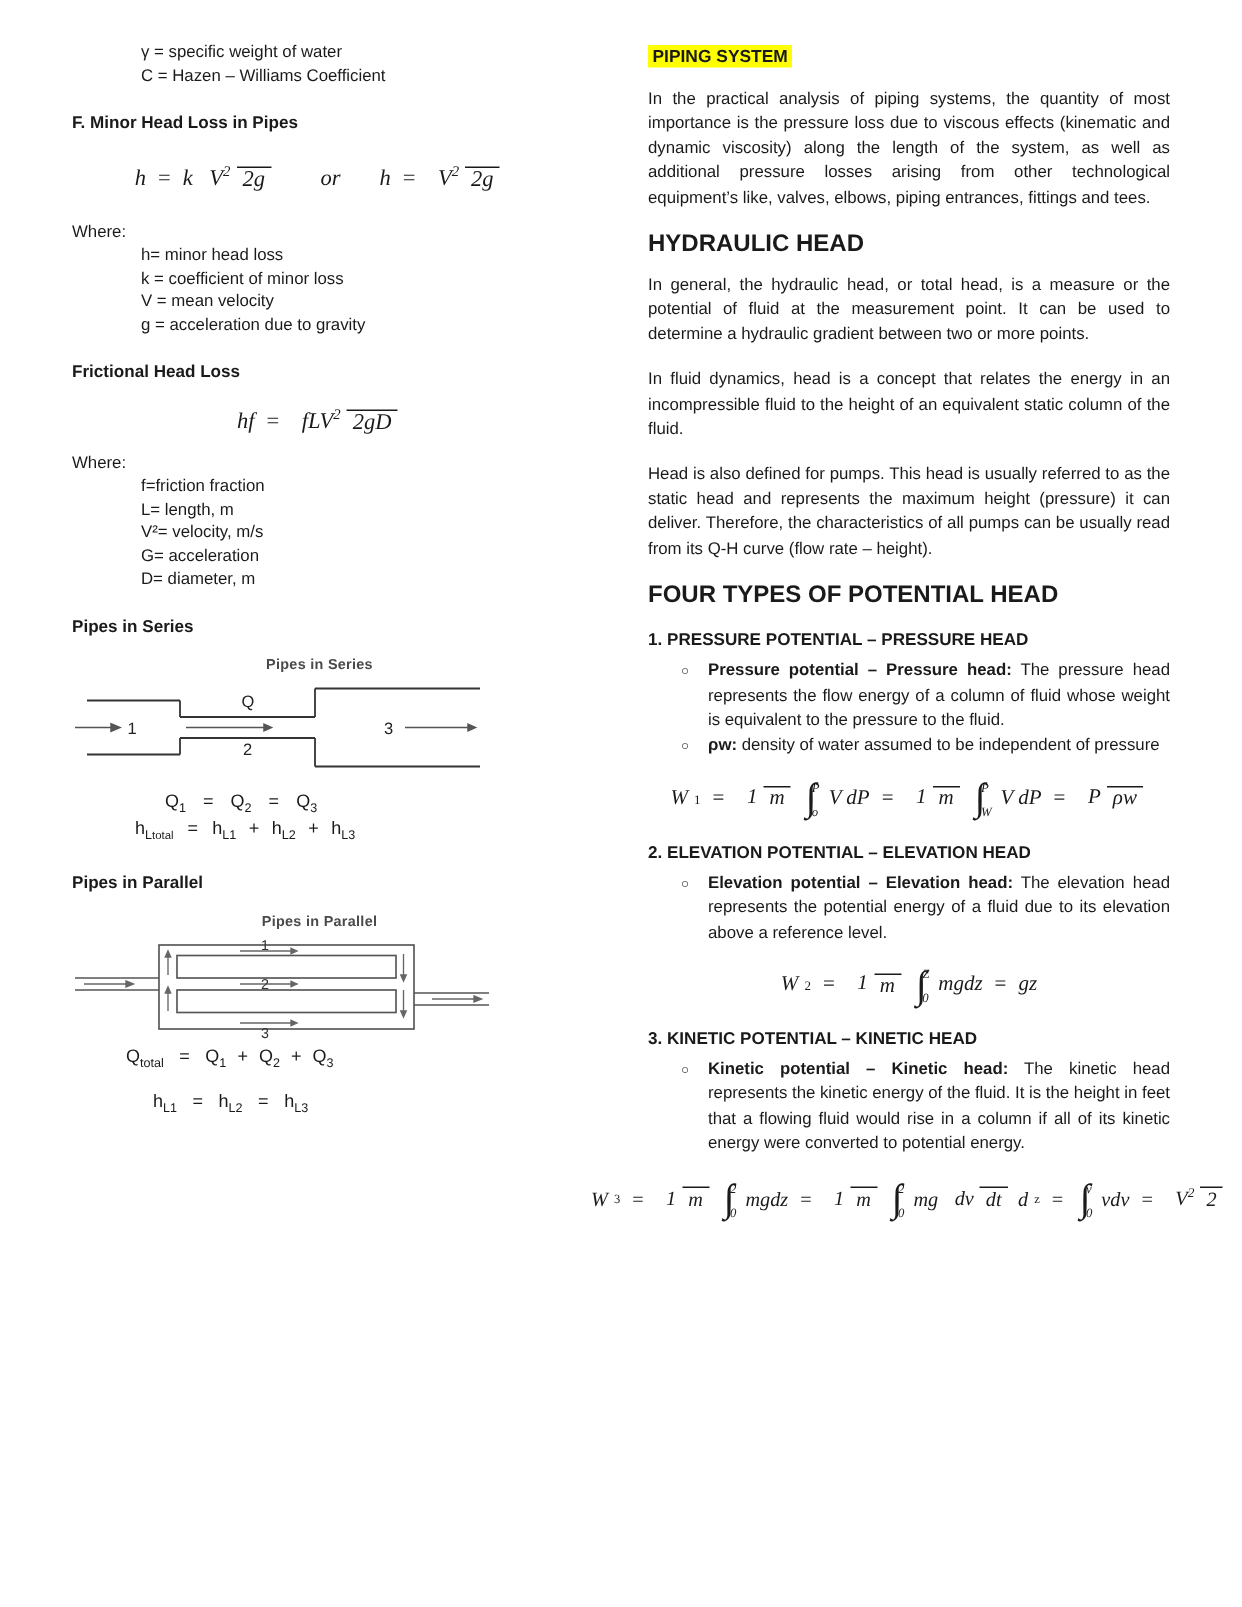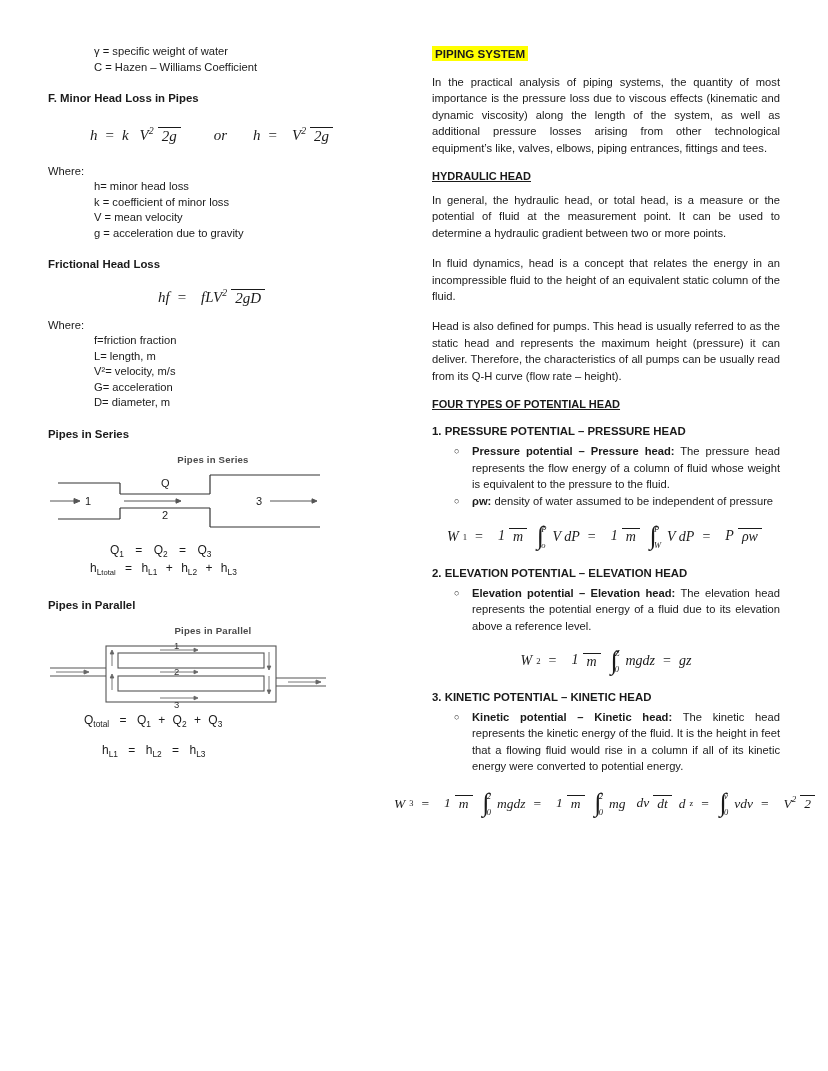--- a/index.html
+++ b/index.html
@@ -6,30 +6,30 @@
   body {
     width:828px; height:1071px;
     background:#ffffff;
     font-family:"Liberation Sans", sans-serif;
     color:#1a1a1a;
     position:relative;
     overflow:hidden;
   }
   .page { position:absolute; inset:0; }
 
-  .col { position:absolute; top:44px; }
+  .col { position:absolute; top:28px; }
   .col-left  { left:48px;  width:330px; }
   .col-right { left:432px; width:348px; }
   .justified {
     font-size:11.2px; line-height:16.4px;
     text-align:justify; text-justify:inter-word;
     margin:0 0 14px 0;
   }
   .h-bold { font-weight:bold; font-size:11.4px; line-height:15px; margin:0; }
-  .sec-head { font-weight:bold; font-size:11px; margin:0 0 10px 0;text-decoration:underline; }
+  .sec-head { font-weight:bold; font-size:16px; margin:0 0 10px 0; }
 
   .highlight { background:#ffff00; font-weight:bold; font-size:11.6px; padding:1px 3px; display:inline-block; }
 
   .defs { margin:0 0 0 46px; }
   .defs div { font-size:11.2px; line-height:15.6px; }
   .where { font-size:11.2px; margin:0 0 2px 0; }
   .spacer-12 { height:12px; }
   .spacer-16 { height:16px; }
   .spacer-20 { height:20px; }
 

